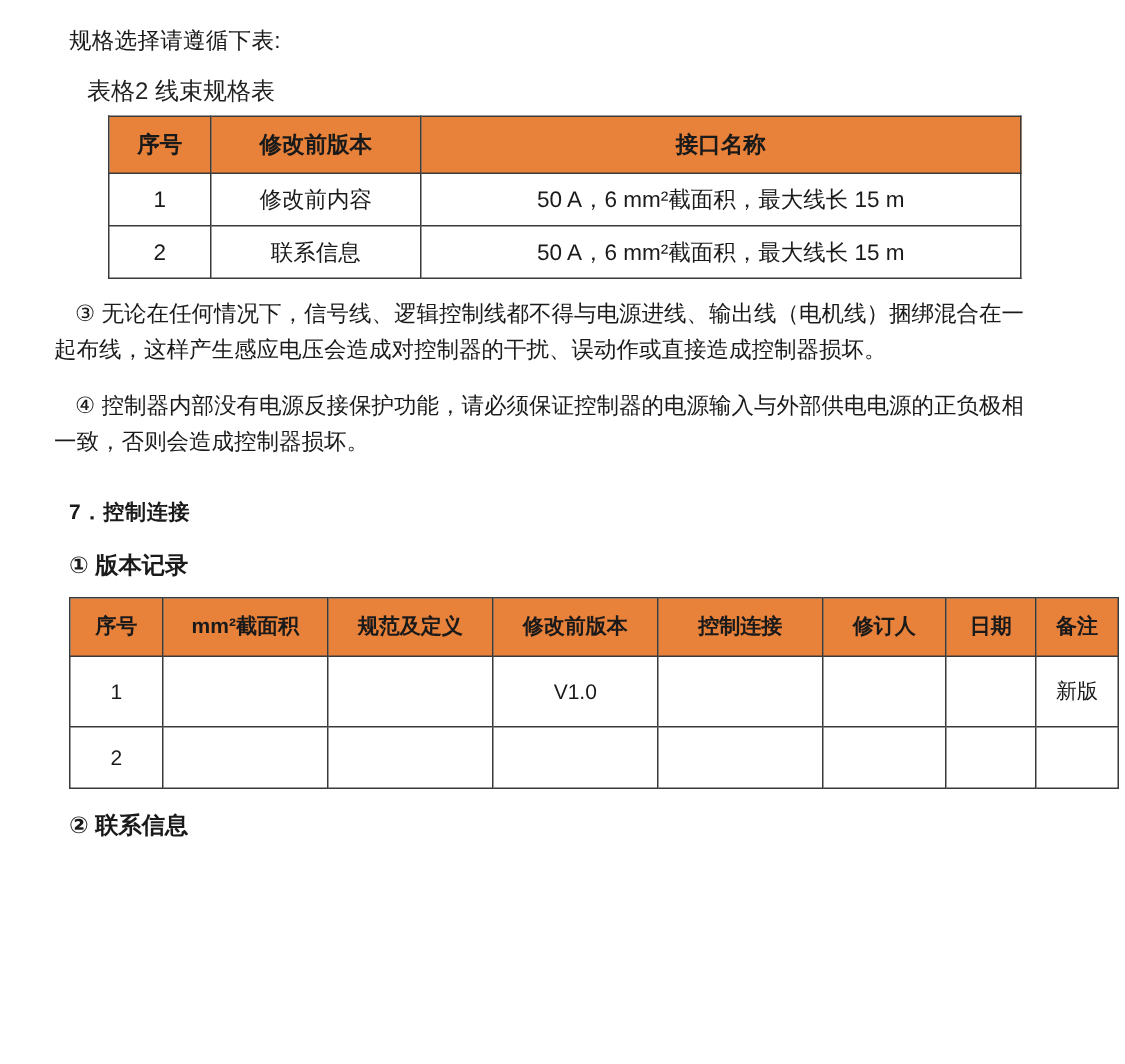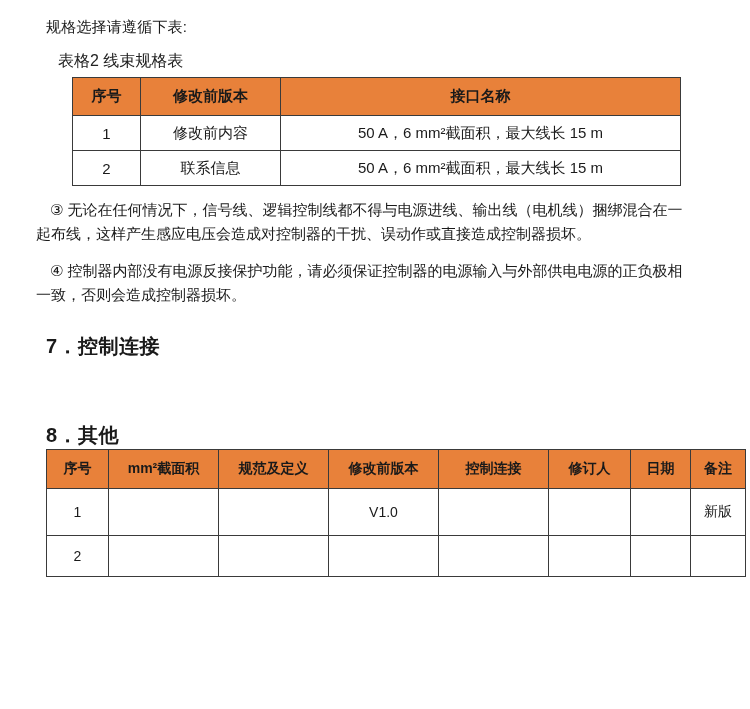--- a/index.html
+++ b/index.html
@@ -65,21 +65,21 @@
   .para {
     font-size: 15px;
     line-height: 1.62;
     margin: 12px 10px 0 12px;
     text-indent: 0;
   }
   .para .lead {
     margin-left: 14px;
   }
   h2.section {
-    font-size: 20px;
+    font-size: 14px;
     font-weight: bold;
     margin: 26px 0 0 22px;
     letter-spacing: 0.5px;
   }
   h2.section.s8 {
     margin-top: 62px;
   }
   .subhead {
     font-size: 15.5px;
     font-weight: bold;
@@ -160,22 +160,22 @@
   <p class="para">
     <span class="lead">③ 无论在任何情况下，信号线、逻辑控制线都不得与电源进线、输出线（电机线）捆绑混合在一起布线，这样产生感应电压会造成对控制器的干扰、误动作或直接造成控制器损坏。</span>
   </p>
 
   <p class="para">
     <span class="lead">④ 控制器内部没有电源反接保护功能，请必须保证控制器的电源输入与外部供电电源的正负极相一致，否则会造成控制器损坏。</span>
   </p>
 
   <h2 class="section">7．控制连接</h2>
 
-  <h2 class="section s8">8．其他</h2>
-
+
+  <div class="subhead">① 版本记录</div>
 
   <table class="ver">
     <colgroup>
       <col class="v-c0">
         <col class="v-c1">
         <col class="v-c2">
         <col class="v-c3">
       <col class="v-c4">
         <col class="v-c5">
         <col class="v-c6">
@@ -210,14 +210,15 @@
         <td></td>
         <td></td>
         <td></td>
         <td></td>
         <td></td>
         <td></td>
       </tr>
     </tbody>
   </table>
 
+  <div class="subhead last">② 联系信息</div>
 
 </div>
 
 </body></html>

